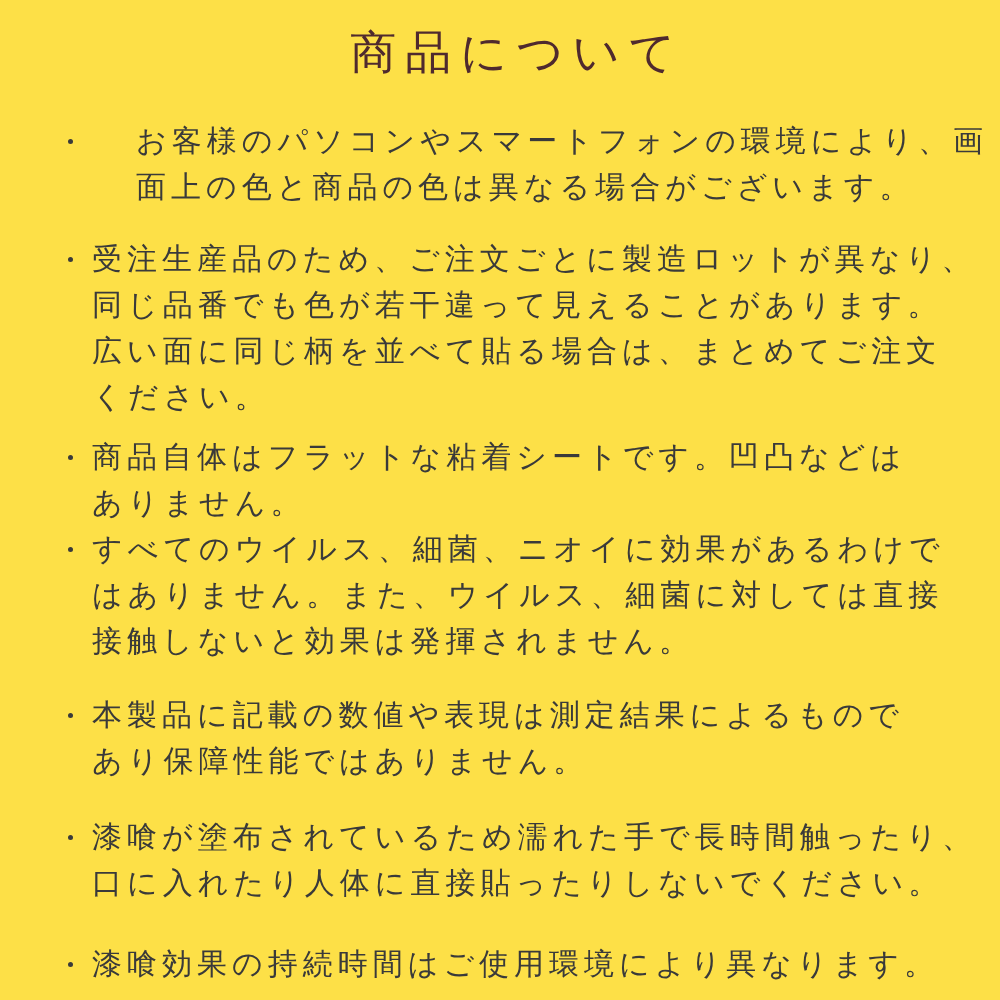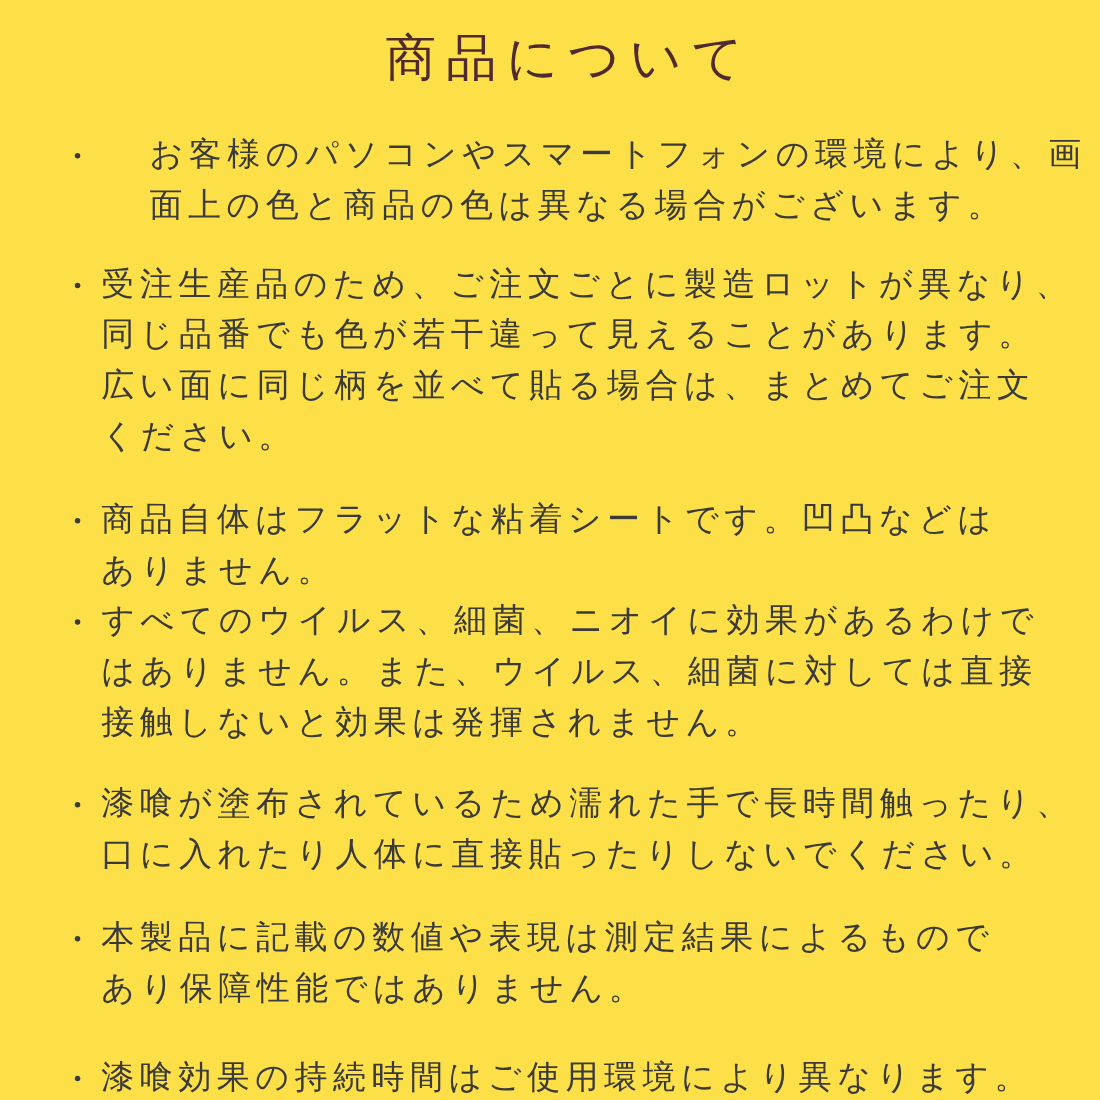--- a/index.html
+++ b/index.html
@@ -23,21 +23,21 @@
     letter-spacing: 9px;
     text-indent: 9px; 
     color: #4f2a2e;
     margin-bottom: 34px;
     white-space: pre;
   }
   .notes { display: flex; flex-direction: column; }
   .note { display: flex; align-items: flex-start; }
   
   .note:nth-child(1) { margin-bottom: 26px; gap: 44px; }
-  .note:nth-child(2) { margin-bottom: 30px; }
+  .note:nth-child(2) { margin-bottom: 14px; }
   .note:nth-child(3) { }
   .note:nth-child(4) { margin-bottom: 28px; font-family: Liberation Serif, serif; }
   .note:nth-child(5) { margin-bottom: 30px; }
   .note:nth-child(6) { margin-bottom: 35px; }
   .note:nth-child(7) { margin-bottom: 0; }
   .bullet {
     flex: 0 0 26px;
     height: 46px;
     position: relative;
   }
@@ -91,28 +91,28 @@
 
     <div class="note">
       <span class="bullet"></span>
       <p class="note-text">すべてのウイルス、細菌、ニオイに効果があるわけで
 はありません。また、ウイルス、細菌に対しては直接
 接触しないと効果は発揮されません。</p>
     </div>
 
     <div class="note">
       <span class="bullet"></span>
-      <p class="note-text">漆喰が塗布されているため濡れた手で長時間触ったり、
-口に入れたり人体に直接貼ったりしないでください。</p>
+      <p class="note-text">本製品に記載の数値や表現は測定結果によるもので
+あり保障性能ではありません。</p>
     </div>
 
     <div class="note">
       <span class="bullet"></span>
-      <p class="note-text">本製品に記載の数値や表現は測定結果によるもので
-あり保障性能ではありません。</p>
+      <p class="note-text">漆喰が塗布されているため濡れた手で長時間触ったり、
+口に入れたり人体に直接貼ったりしないでください。</p>
     </div>
 
     <div class="note">
       <span class="bullet"></span>
       <p class="note-text">漆喰効果の持続時間はご使用環境により異なります。</p>
     </div>
 
   </div>
 </div>
 

